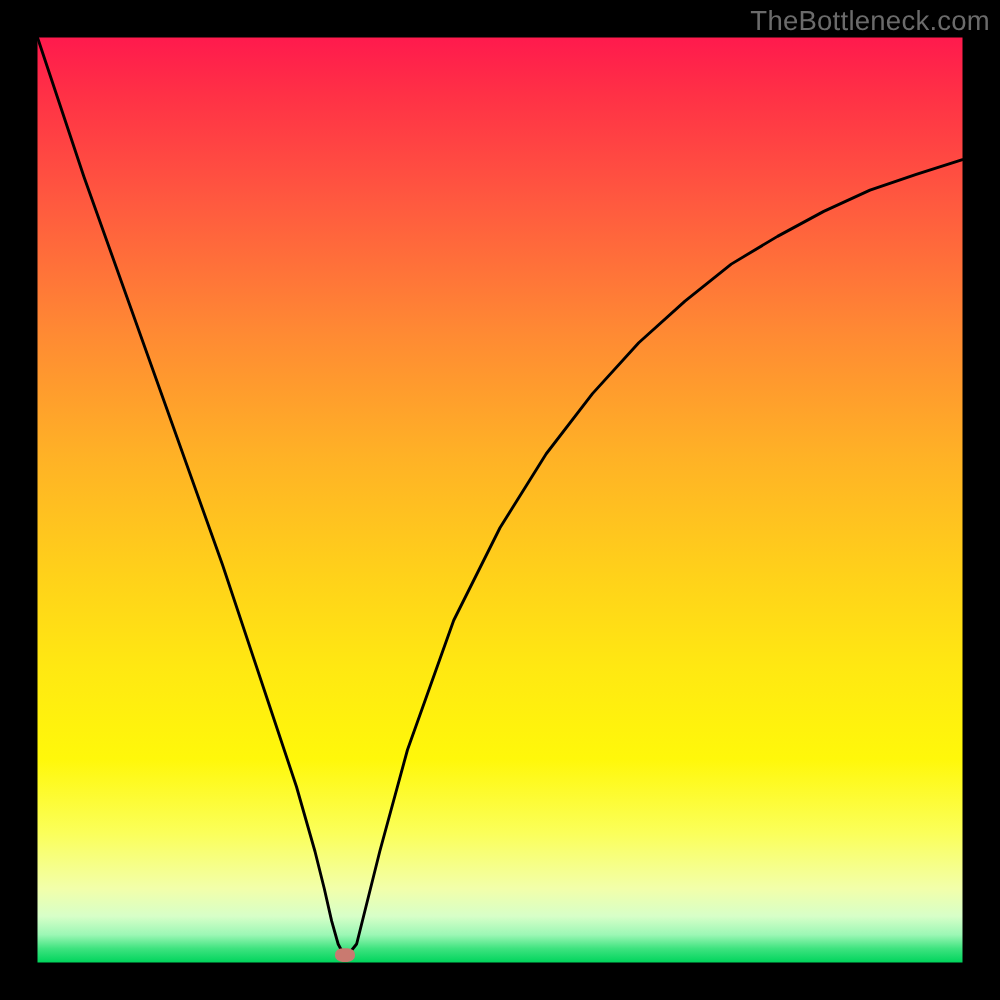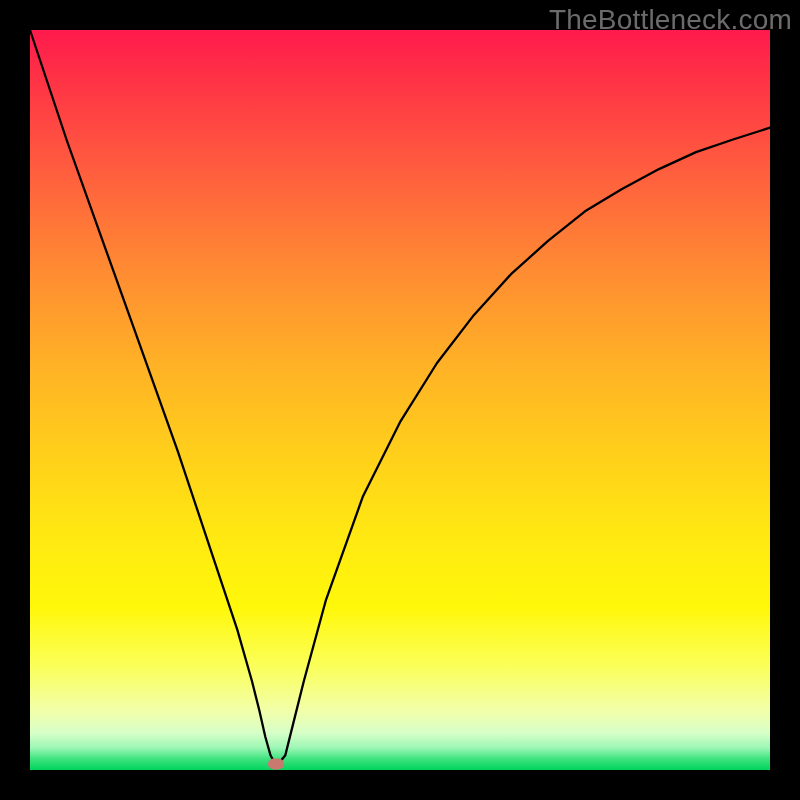--- a/index.html
+++ b/index.html
@@ -40,21 +40,21 @@
       #9cf7b5 97%,
       #3ee37f 98.5%,
       #00d45c 100%
     );
   }
   .watermark {
     position: absolute;
     top: 4px;
     right: 8px;
     color: #6b6b6b;
-    font-size: 28px;
+    font-size: 22px;
     font-weight: 500;
     letter-spacing: 0.2px;
     user-select: none;
   }
   .marker {
     position: absolute;
     width: 16px;
     height: 11px;
     border-radius: 6px / 5px;
     background: #c97a70;

